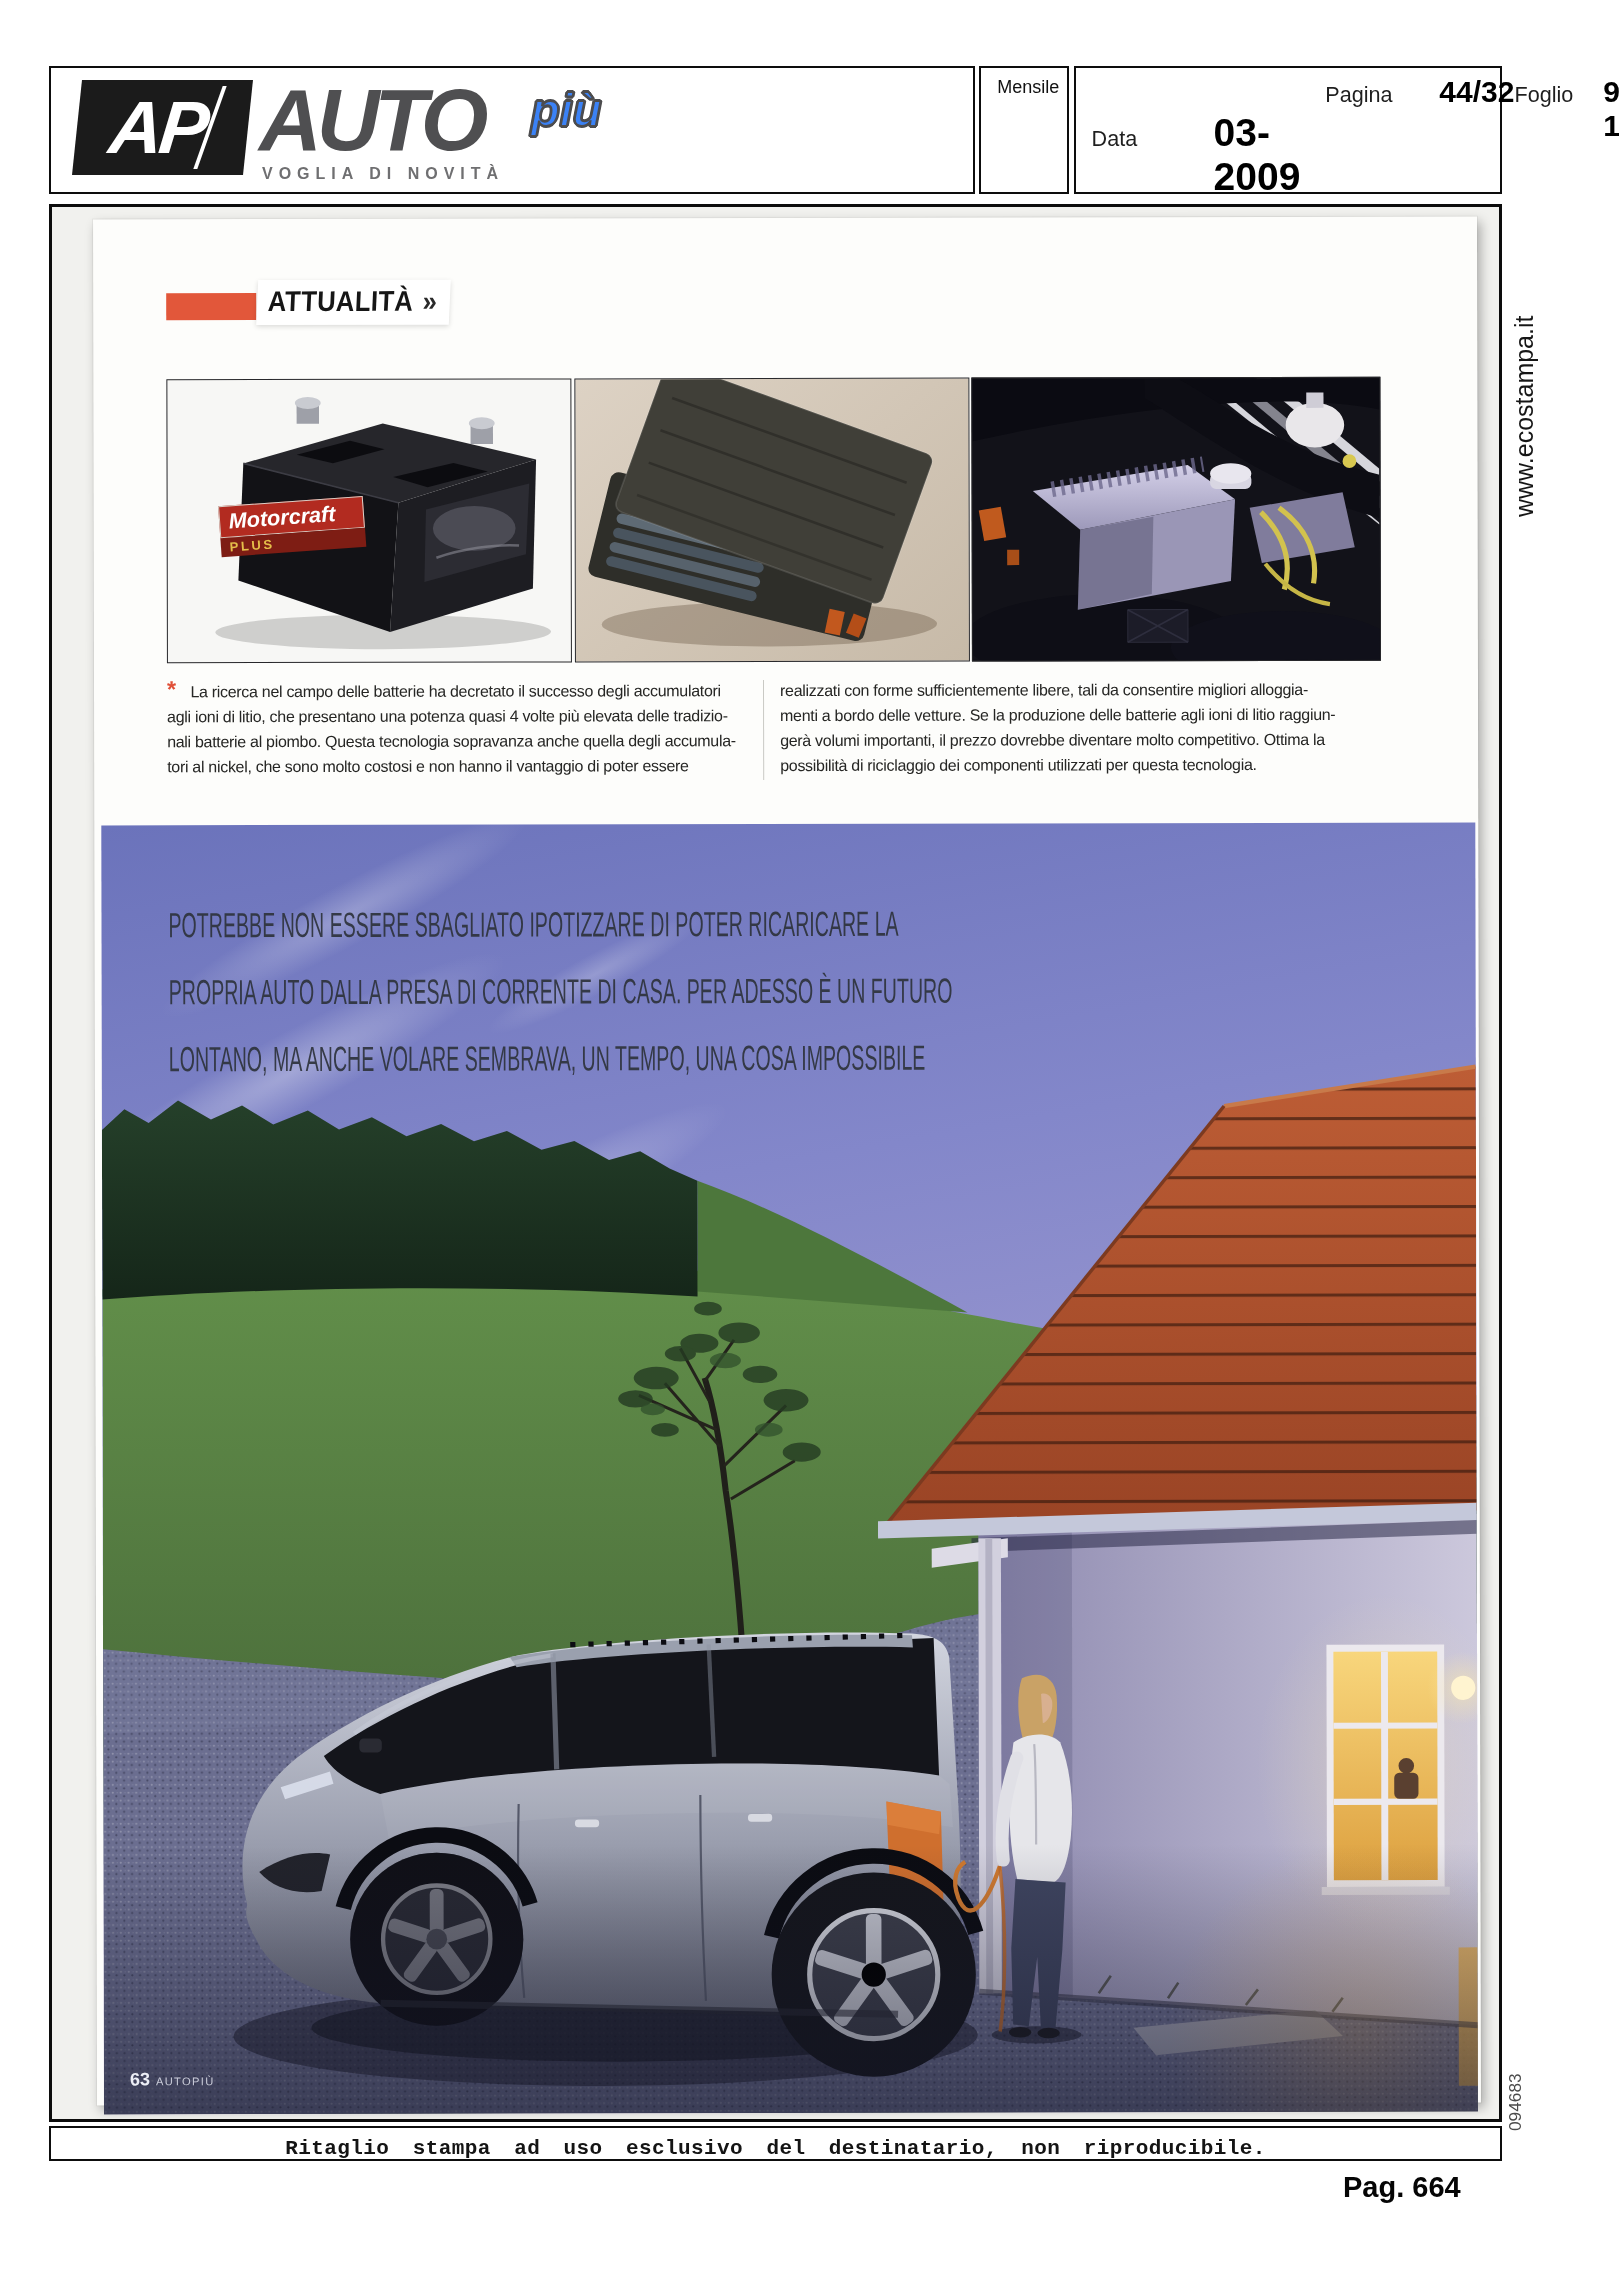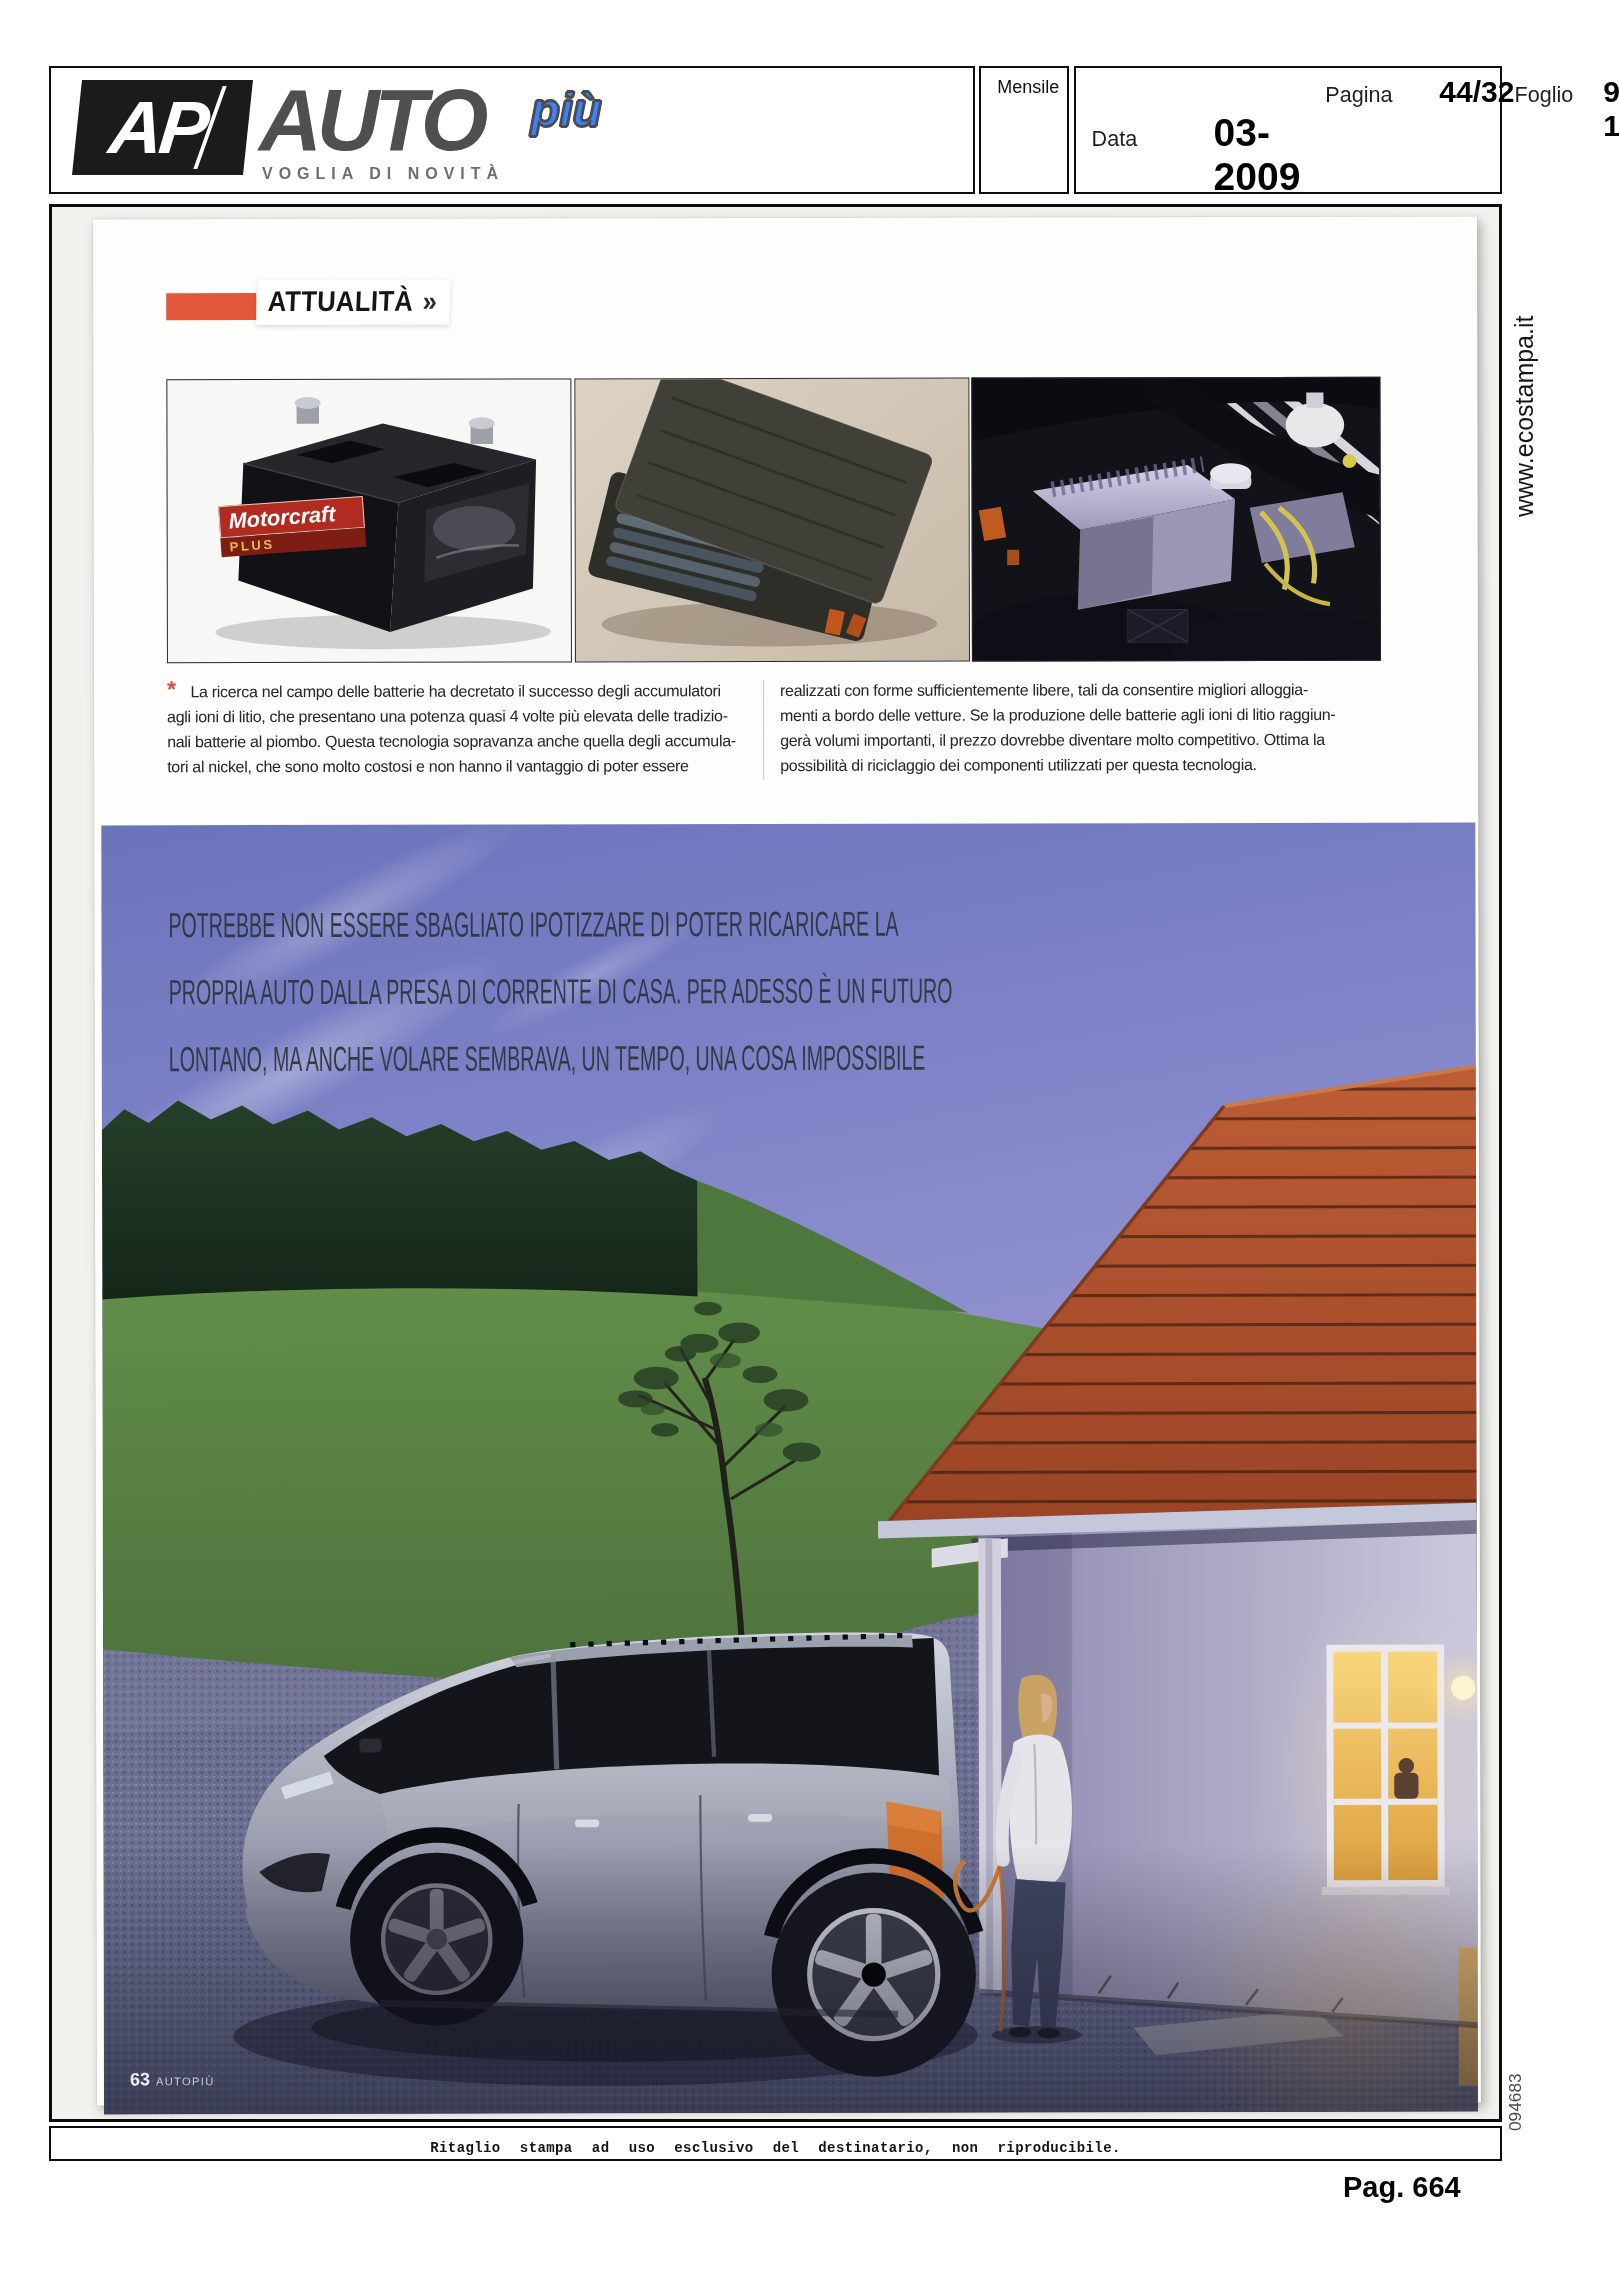--- a/index.html
+++ b/index.html
@@ -86,21 +86,21 @@
   .headline { position:absolute; left:67px; top:66px; z-index:3; }
   .headline div { font-size:35px; line-height:67px; color:#2e333c; white-space:nowrap;
                   transform:scaleX(.56); transform-origin:left center; letter-spacing:0; opacity:.92; }
   .photo-marker { position:absolute; left:26px; top:1244px; z-index:4; display:flex; align-items:baseline; }
   .photo-marker .num { font-size:18px; font-weight:700; color:#eceef6; }
   .photo-marker .ttl { font-size:11.2px; color:#c9cbd8; letter-spacing:1.3px; margin-left:6px; }
 
   
   .footer-strip { position:absolute; left:49px; top:2126px; width:1453px; height:35px;
                   border:2.6px solid #0d0d0d; background:#fff; display:flex; align-items:center; justify-content:center; }
-  .footer-strip span { font-family:"Liberation Mono",monospace; font-weight:700; font-size:14px;
+  .footer-strip span { font-family:"Liberation Mono",monospace; font-weight:700; font-size:21px;
                        color:#141414; word-spacing:10.4px; letter-spacing:0.4px;margin-top:9px; }
   .page-ref { position:absolute; left:1343px; top:2171px; font-size:29px; font-weight:600; color:#050505; }
 </style>
 </head>
 <body>
 
 <div class="box logo-box">
   <div class="logo-ap-bg">
     <span class="logo-ap">
         <span>AP</span>

